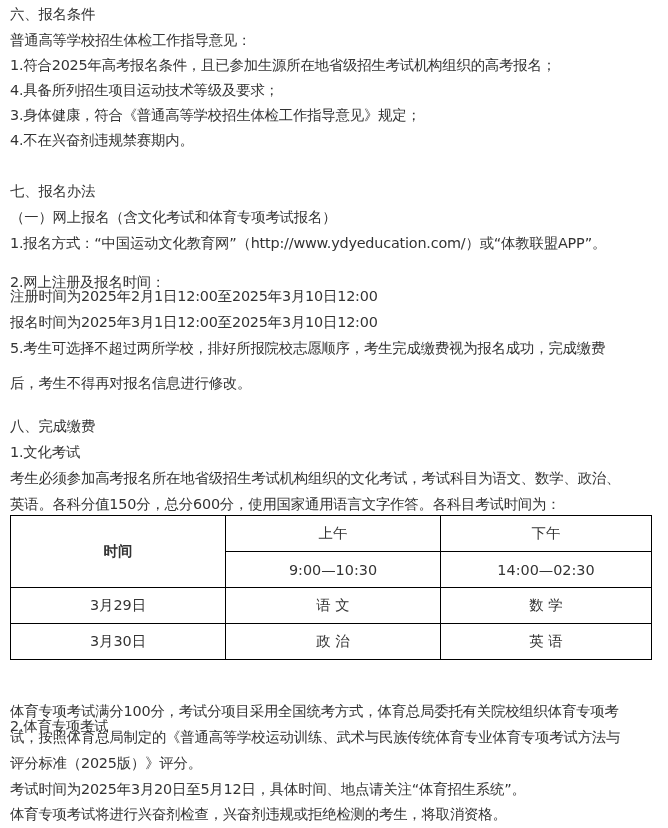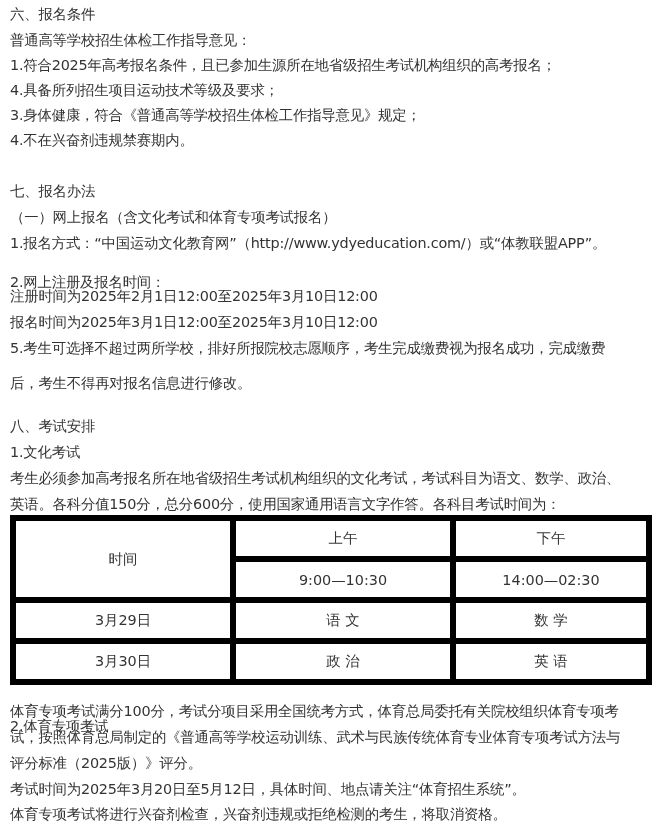--- a/index.html
+++ b/index.html
@@ -11,24 +11,24 @@
     .line {
       position: absolute; left: 10px; white-space: nowrap;
       line-height: 20px; height: 20px; letter-spacing: -0.2px;
     }
     table.sched {
       position: absolute; left: 10px; top: 515px;
       width: 642px; border-collapse: collapse;
       font-size: 14.4px; color: #333;
     }
     table.sched td {
-      border: 6px solid #000000; text-align: center; padding: 0;
+      border: 1px solid #000000; text-align: center; padding: 0;
       height: 35px; vertical-align: middle;
     }
-    table.sched td.c0 { width: 214px; }
+    table.sched td.c0 { width: 214px; font-weight: bold; }
     table.sched td.c1 { width: 214px; }
   </style>
 </head>
 <body>
 
 <div>
   <div class="line" style="top:4px">六、报名条件</div>
   <div class="line" style="top:30px">普通高等学校招生体检工作指导意见：</div>
   <div class="line" style="top:55px">1.符合2025年高考报名条件，且已参加生源所在地省级招生考试机构组织的高考报名；</div>
   <div class="line" style="top:80px">4.具备所列招生项目运动技术等级及要求；</div>
@@ -41,21 +41,21 @@
   <div class="line" style="top:207px">（一）网上报名（含文化考试和体育专项考试报名）</div>
   <div class="line" style="top:233px">1.报名方式：“中国运动文化教育网”（http://www.ydyeducation.com/）或“体教联盟APP”。</div>
   <div class="line" style="top:272px">2.网上注册及报名时间：</div>
   <div class="line" style="top:286px">注册时间为2025年2月1日12:00至2025年3月10日12:00</div>
   <div class="line" style="top:312px">报名时间为2025年3月1日12:00至2025年3月10日12:00</div>
   <div class="line" style="top:338px">5.考生可选择不超过两所学校，排好所报院校志愿顺序，考生完成缴费视为报名成功，完成缴费</div>
   <div class="line" style="top:373px">后，考生不得再对报名信息进行修改。</div>
 </div>
 
 <div>
-  <div class="line" style="top:416px">八、考试安排</div>
+  <div class="line" style="top:416px">八、完成缴费</div>
   <div class="line" style="top:442px">1.文化考试</div>
   <div class="line" style="top:468px">考生必须参加高考报名所在地省级招生考试机构组织的文化考试，考试科目为语文、数学、政治、</div>
   <div class="line" style="top:494px">英语。各科分值150分，总分600分，使用国家通用语言文字作答。各科目考试时间为：</div>
 
   <table class="sched">
     <tbody>
         <tr>
       <td class="c0" rowspan="2">时间</td>
       <td class="c1">上午</td>
       <td>下午</td>

